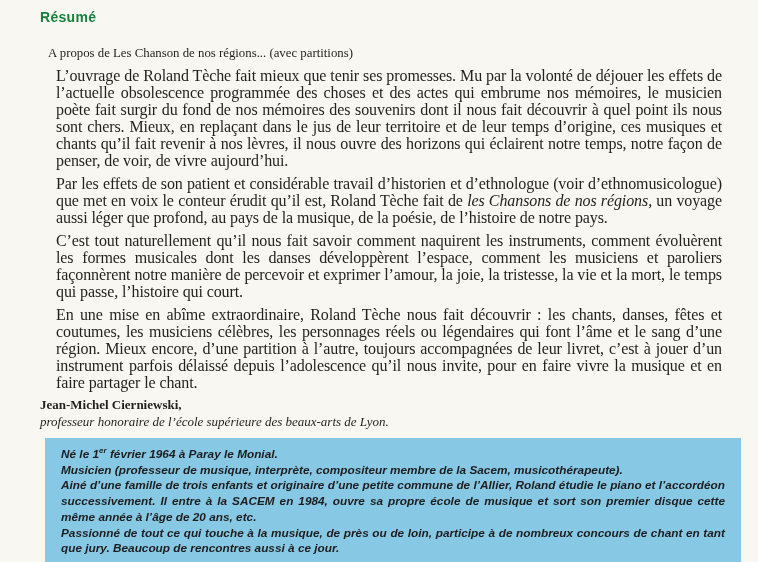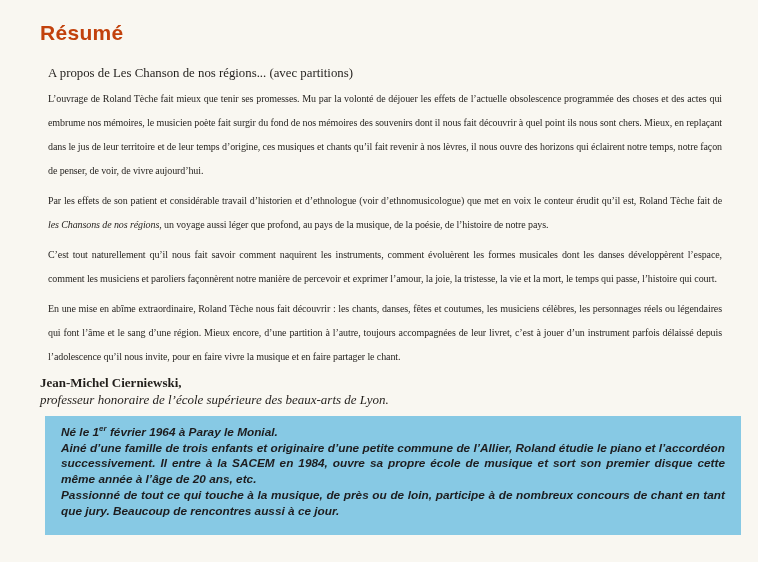--- a/index.html
+++ b/index.html
@@ -18,39 +18,39 @@
     color: #221f1c;
   }
 
   .content {
     padding: 9px 36px 0 40px;
     flex: 0 0 auto;
   }
 
   .resume-heading {
     font-family: "Liberation Sans", sans-serif;
-    font-size: 21px;
+    font-size: 14px;
     font-weight: 600;
     letter-spacing: 0.3px;
-    color: #c2410c;
-    margin: 12px 0 20px 0;
+    color: #15803d;
+    margin: 0 0 20px 0;
   }
 
   .intro-line {
     font-size: 12.8px;
     line-height: 16px;
     margin: 0 0 6px 8px;
   }
 
   .body-paragraph {
-    font-size: 10px;
-    line-height: 24px;
+    font-size: 16px;
+    line-height: 17px;
     letter-spacing: -0.1px;
     text-align: justify;
-    margin: 0 0 6px 8px;
+    margin: 0 0 6px 16px;
   }
 
   .book-title-italic { font-style: italic; }
 
   .signature-block {
     margin: 2px 0 8px 0;
   }
   .signature-name {
     font-size: 13px;
     font-weight: bold;
@@ -99,16 +99,17 @@
 
 
     <div class="signature-block">
       <div class="signature-name">Jean-Michel Cierniewski,</div>
       <div class="signature-role">professeur honoraire de l’école supérieure des beaux-arts de Lyon.</div>
     </div>
   </div>
 
   <div class="bio-box">
     <p class="bio-line"><span>Né le 1</span><sup>er</sup><span> février 1964 à Paray le Monial.</span></p>
+    <p class="bio-line">Musicien (professeur de musique, interprète, compositeur membre de la Sacem, musicothérapeute).</p>
     <p class="bio-line">Ainé d’une famille de trois enfants et originaire d’une petite commune de l’Allier, Roland étudie le piano et l’accordéon successivement. Il entre à la SACEM en 1984, ouvre sa propre école de musique et sort son premier disque cette même année à l’âge de 20 ans, etc.</p>
     <p class="bio-line">Passionné de tout ce qui touche à la musique, de près ou de loin, participe à de nombreux concours de chant en tant que jury. Beaucoup de rencontres aussi à ce jour.</p>
   </div>
 </div>
 
 </body></html>

